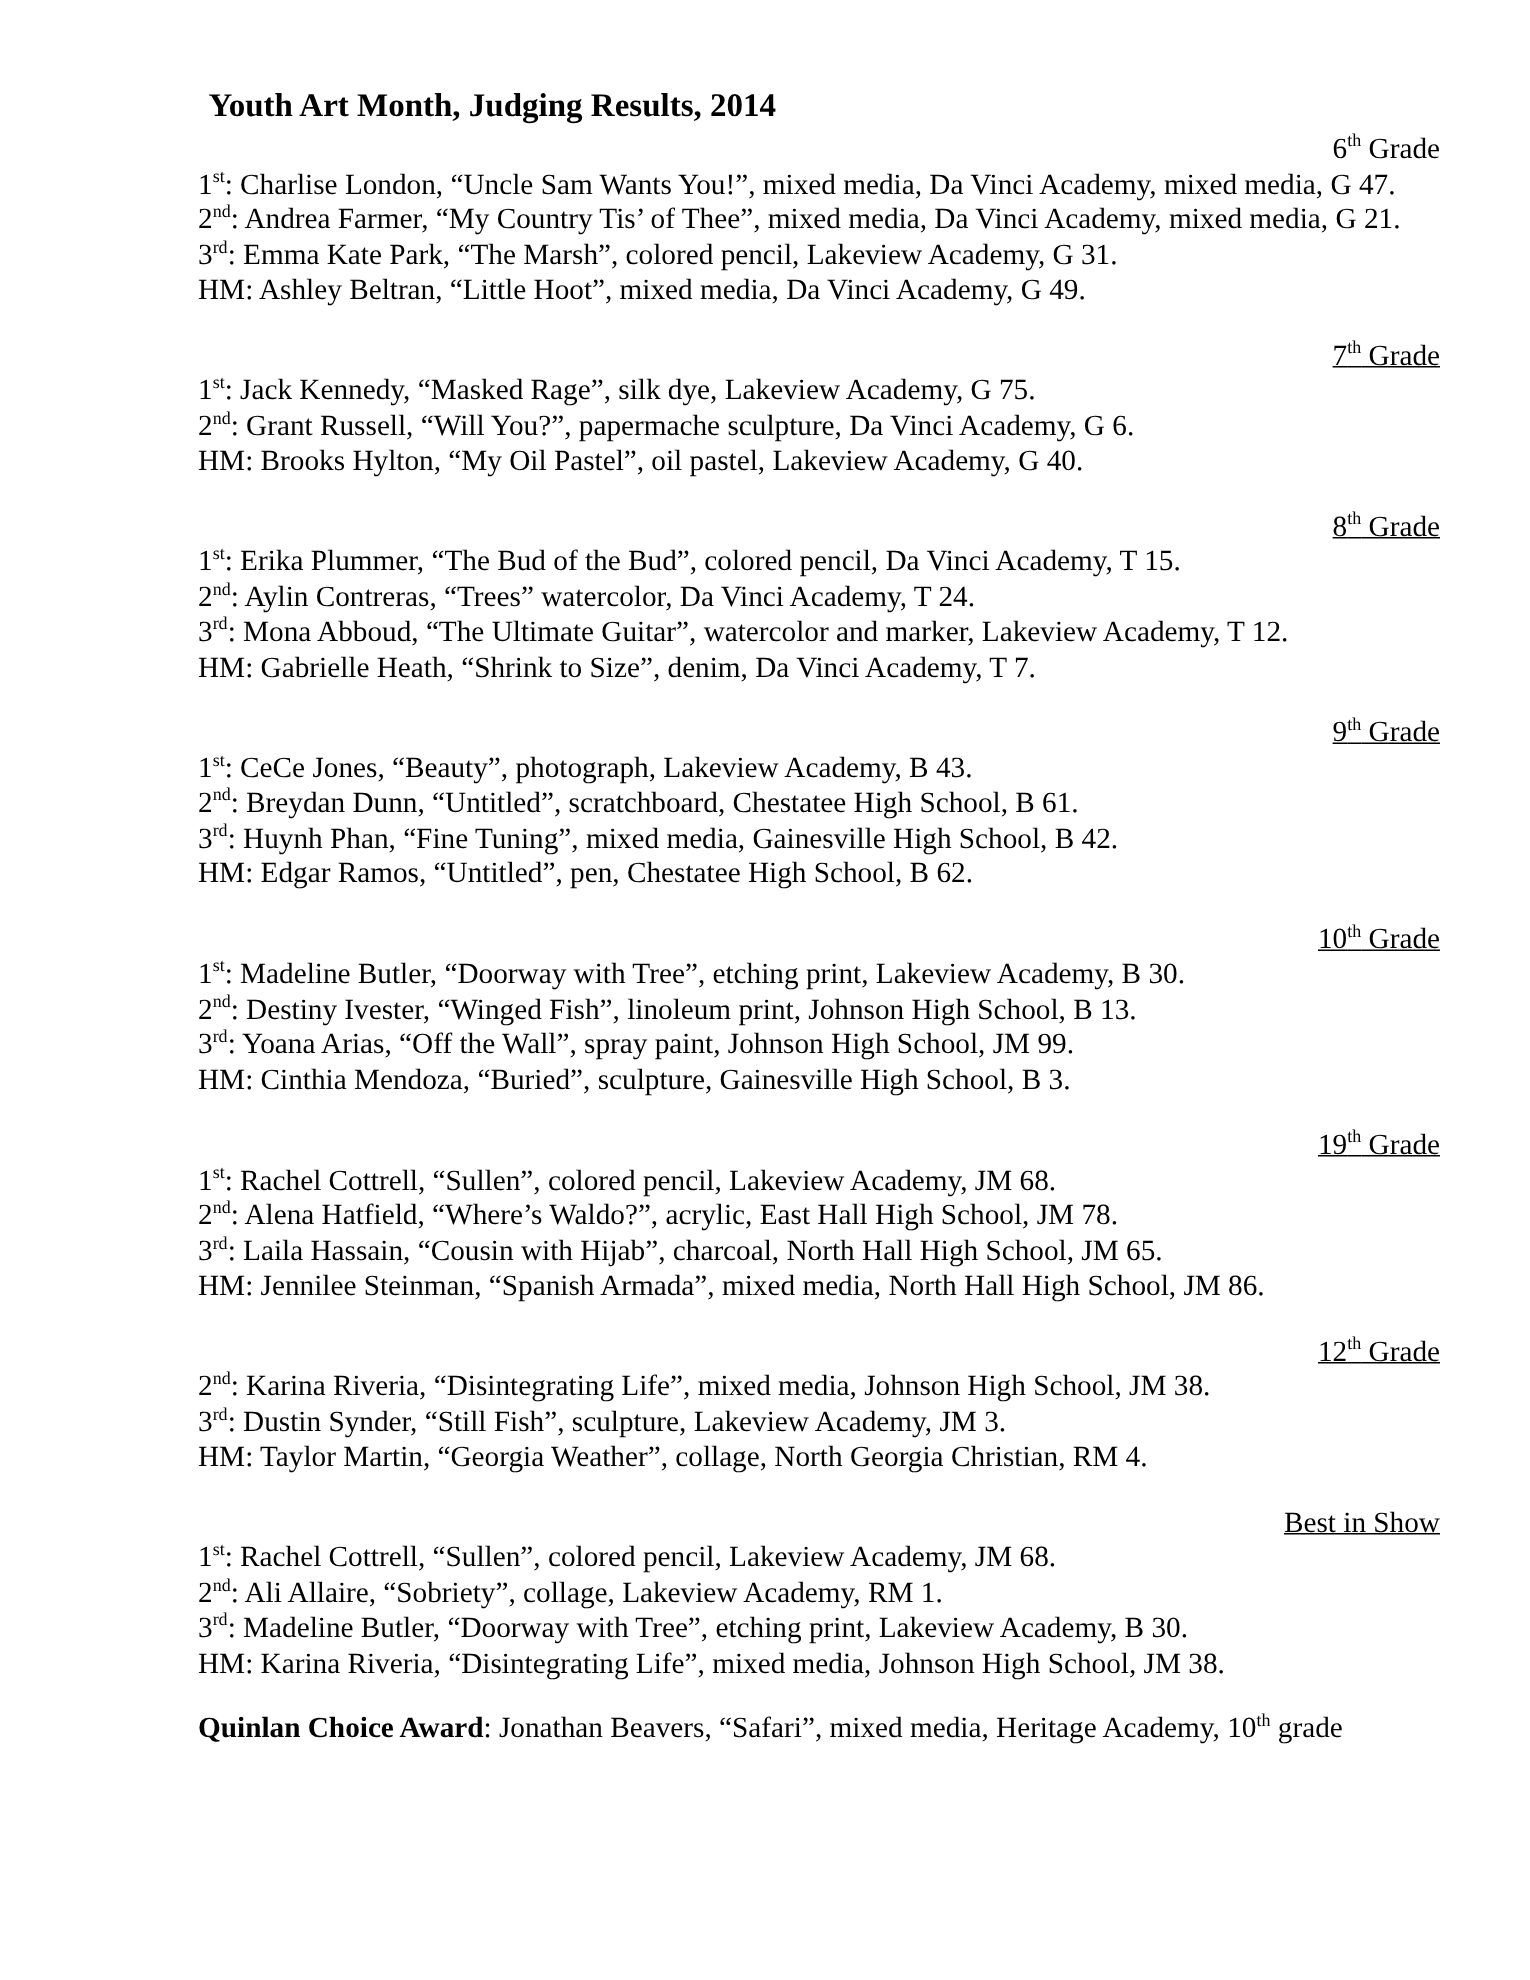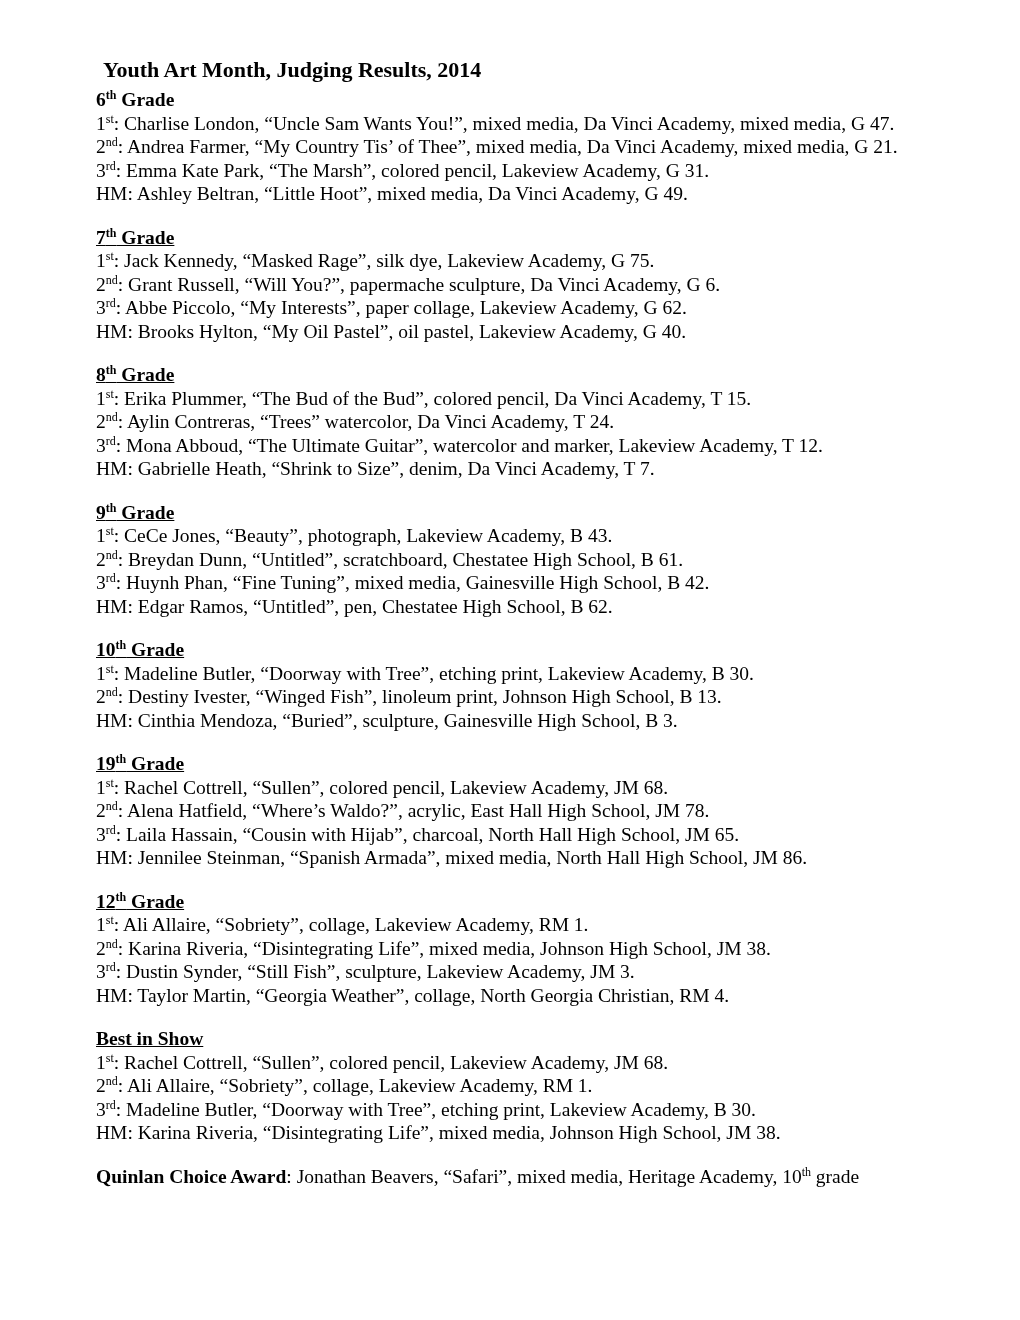--- a/index.html
+++ b/index.html
@@ -3,34 +3,34 @@
 <meta charset="utf-8">
 <style>
   html, body { margin: 0; padding: 0; background: #ffffff; }
   body {
     width: 1020px;
     height: 1320px;
     overflow: hidden;
     color: #000000;
     font-family: "Liberation Serif", serif;
   }
-  .page { padding: 56px 60px 0 96px; }
+  .page { padding: 56px 60px 0 96px; margin-left: 36px; }
   .title {
     font-size: 22px;
     line-height: 28px;
     font-weight: bold;
     margin: 0 0 4px 7px;
   }
   p { margin: 0; }
   .line, .heading {
     font-size: 19.5px;
     line-height: 23.5px;
     white-space: nowrap;
   }
-  .heading { font-weight: bold; }
+  .heading { font-weight: normal; text-align: right; }
   .heading.u { text-decoration: underline; }
   sup {
     font-size: 12px;
     line-height: 0;
     vertical-align: super;
   }
   .grade-section { margin-bottom: 20px; }
   .quinlan b { font-weight: bold; }
 </style>
 </head>
@@ -43,53 +43,52 @@
     <p class="heading"><span>6</span><sup>th</sup><span> Grade</span></p>
   <p class="line"><span>1</span><sup>st</sup><span>: Charlise London, “Uncle Sam Wants You!”, mixed media, Da Vinci Academy, mixed media, G 47.</span></p>
         <p class="line"><span>2</span><sup>nd</sup><span>: Andrea Farmer, “My Country Tis’ of Thee”, mixed media, Da Vinci Academy, mixed media, G 21.</span></p>
         <p class="line"><span>3</span><sup>rd</sup><span>: Emma Kate Park, “The Marsh”, colored pencil, Lakeview Academy, G 31.</span></p>
         <p class="line"><span>HM</span><sup></sup><span>: Ashley Beltran, “Little Hoot”, mixed media, Da Vinci Academy, G 49.</span></p>
       </section>
       <section class="grade-section">
     <p class="heading u"><span>7</span><sup>th</sup><span> Grade</span></p>
   <p class="line"><span>1</span><sup>st</sup><span>: Jack Kennedy, “Masked Rage”, silk dye, Lakeview Academy, G 75.</span></p>
         <p class="line"><span>2</span><sup>nd</sup><span>: Grant Russell, “Will You?”, papermache sculpture, Da Vinci Academy, G 6.</span></p>
-        <p class="line"><span>3</span><sup>rd</sup><span>: Abbe Piccolo, “My Interests”, paper collage, Lakeview Academy, G 62.</span></p>
         <p class="line"><span>HM</span><sup></sup><span>: Brooks Hylton, “My Oil Pastel”, oil pastel, Lakeview Academy, G 40.</span></p>
       </section>
       <section class="grade-section">
     <p class="heading u"><span>8</span><sup>th</sup><span> Grade</span></p>
   <p class="line"><span>1</span><sup>st</sup><span>: Erika Plummer, “The Bud of the Bud”, colored pencil, Da Vinci Academy, T 15.</span></p>
         <p class="line"><span>2</span><sup>nd</sup><span>: Aylin Contreras, “Trees” watercolor, Da Vinci Academy, T 24.</span></p>
         <p class="line"><span>3</span><sup>rd</sup><span>: Mona Abboud, “The Ultimate Guitar”, watercolor and marker, Lakeview Academy, T 12.</span></p>
         <p class="line"><span>HM</span><sup></sup><span>: Gabrielle Heath, “Shrink to Size”, denim, Da Vinci Academy, T 7.</span></p>
       </section>
       <section class="grade-section">
     <p class="heading u"><span>9</span><sup>th</sup><span> Grade</span></p>
   <p class="line"><span>1</span><sup>st</sup><span>: CeCe Jones, “Beauty”, photograph, Lakeview Academy, B 43.</span></p>
         <p class="line"><span>2</span><sup>nd</sup><span>: Breydan Dunn, “Untitled”, scratchboard, Chestatee High School, B 61.</span></p>
         <p class="line"><span>3</span><sup>rd</sup><span>: Huynh Phan, “Fine Tuning”, mixed media, Gainesville High School, B 42.</span></p>
         <p class="line"><span>HM</span><sup></sup><span>: Edgar Ramos, “Untitled”, pen, Chestatee High School, B 62.</span></p>
       </section>
       <section class="grade-section">
     <p class="heading u"><span>10</span><sup>th</sup><span> Grade</span></p>
   <p class="line"><span>1</span><sup>st</sup><span>: Madeline Butler, “Doorway with Tree”, etching print, Lakeview Academy, B 30.</span></p>
         <p class="line"><span>2</span><sup>nd</sup><span>: Destiny Ivester, “Winged Fish”, linoleum print, Johnson High School, B 13.</span></p>
+        <p class="line"><span>3</span><sup>rd</sup><span>: Yoana Arias, “Off the Wall”, spray paint, Johnson High School, JM 99.</span></p>
         <p class="line"><span>HM</span><sup></sup><span>: Cinthia Mendoza, “Buried”, sculpture, Gainesville High School, B 3.</span></p>
       </section>
       <section class="grade-section">
     <p class="heading u"><span>19</span><sup>th</sup><span> Grade</span></p>
   <p class="line"><span>1</span><sup>st</sup><span>: Rachel Cottrell, “Sullen”, colored pencil, Lakeview Academy, JM 68.</span></p>
         <p class="line"><span>2</span><sup>nd</sup><span>: Alena Hatfield, “Where’s Waldo?”, acrylic, East Hall High School, JM 78.</span></p>
         <p class="line"><span>3</span><sup>rd</sup><span>: Laila Hassain, “Cousin with Hijab”, charcoal, North Hall High School, JM 65.</span></p>
         <p class="line"><span>HM</span><sup></sup><span>: Jennilee Steinman, “Spanish Armada”, mixed media, North Hall High School, JM 86.</span></p>
       </section>
       <section class="grade-section">
     <p class="heading u"><span>12</span><sup>th</sup><span> Grade</span></p>
-  <p class="line"><span>1</span><sup>st</sup><span>: Ali Allaire, “Sobriety”, collage, Lakeview Academy, RM 1.</span></p>
         <p class="line"><span>2</span><sup>nd</sup><span>: Karina Riveria, “Disintegrating Life”, mixed media, Johnson High School, JM 38.</span></p>
         <p class="line"><span>3</span><sup>rd</sup><span>: Dustin Synder, “Still Fish”, sculpture, Lakeview Academy, JM 3.</span></p>
         <p class="line"><span>HM</span><sup></sup><span>: Taylor Martin, “Georgia Weather”, collage, North Georgia Christian, RM 4.</span></p>
       </section>
       <section class="grade-section">
     <p class="heading u"><span>Best in Show</span><sup></sup><span></span></p>
   <p class="line"><span>1</span><sup>st</sup><span>: Rachel Cottrell, “Sullen”, colored pencil, Lakeview Academy, JM 68.</span></p>
         <p class="line"><span>2</span><sup>nd</sup><span>: Ali Allaire, “Sobriety”, collage, Lakeview Academy, RM 1.</span></p>
         <p class="line"><span>3</span><sup>rd</sup><span>: Madeline Butler, “Doorway with Tree”, etching print, Lakeview Academy, B 30.</span></p>
         <p class="line"><span>HM</span><sup></sup><span>: Karina Riveria, “Disintegrating Life”, mixed media, Johnson High School, JM 38.</span></p>

